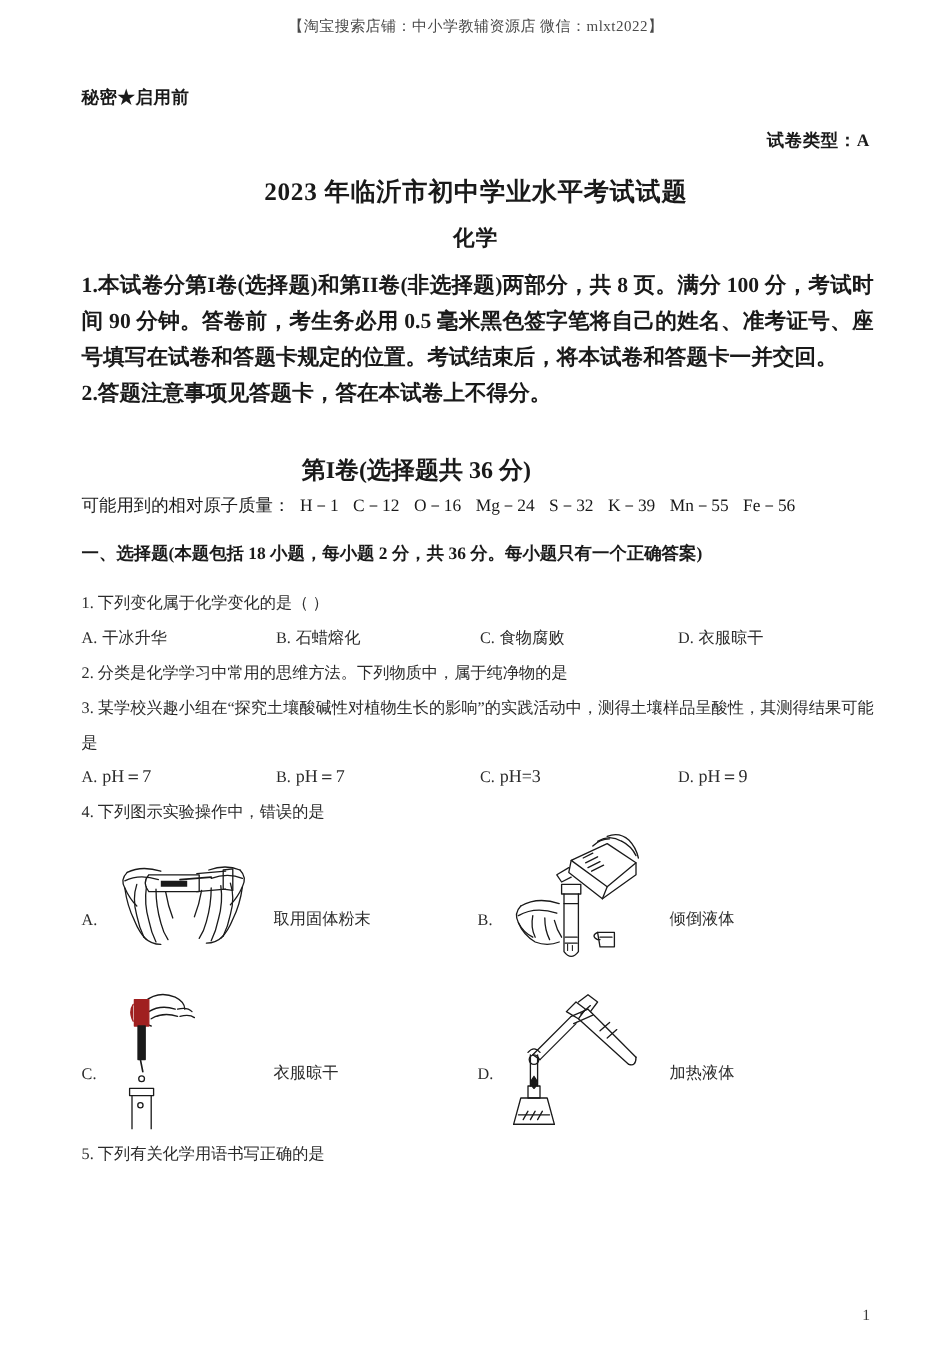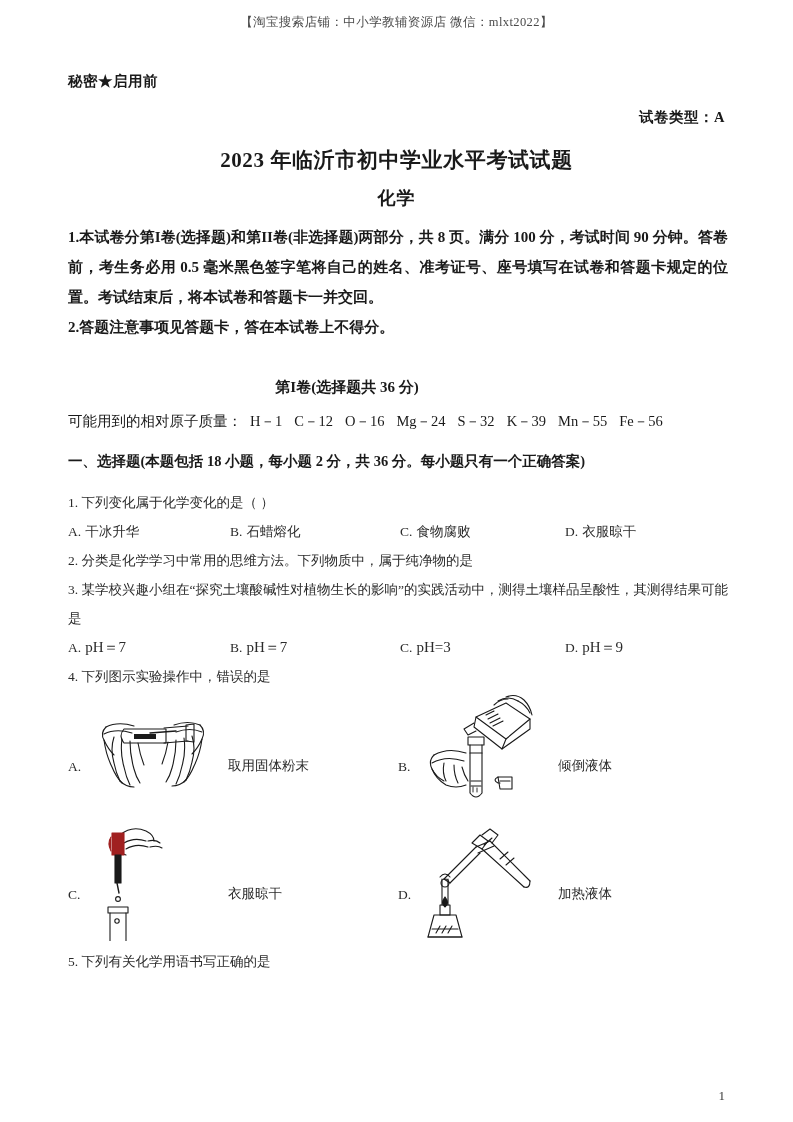--- a/index.html
+++ b/index.html
@@ -82,35 +82,35 @@
     top: 222px;
     left: 68px;
     width: 660px;
   }
   .notes-heading {
     font-size: 14.5px;
     font-weight: bold;
     line-height: 30px;
   }
   .note-line {
-    font-size: 15px;
+    font-size: 18px;
     font-weight: bold;
     line-height: 30px;
     text-align: justify;
     text-justify: inter-ideograph;
   }
 
   
   .part-heading {
     position: absolute;
     top: 378px;
     left: 0;
     width: 694px;
     text-align: center;
-    font-size: 15px;
+    font-size: 20px;
     font-weight: bold;
   }
 
   
   .atomic-row {
     position: absolute;
     top: 412px;
     left: 68px;
     width: 680px;
     display: flex;

